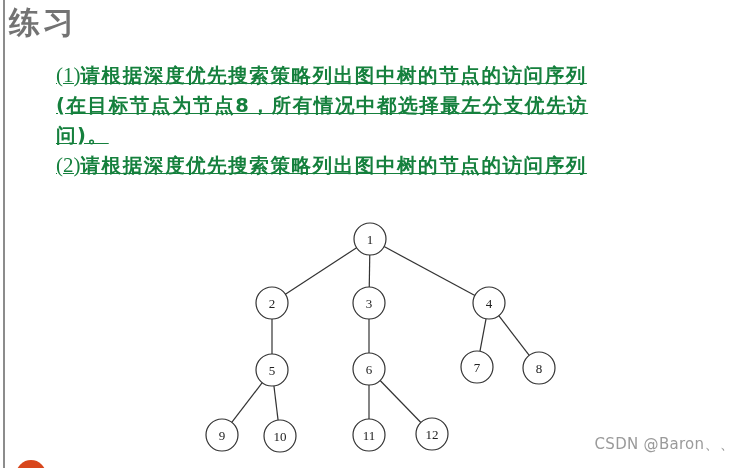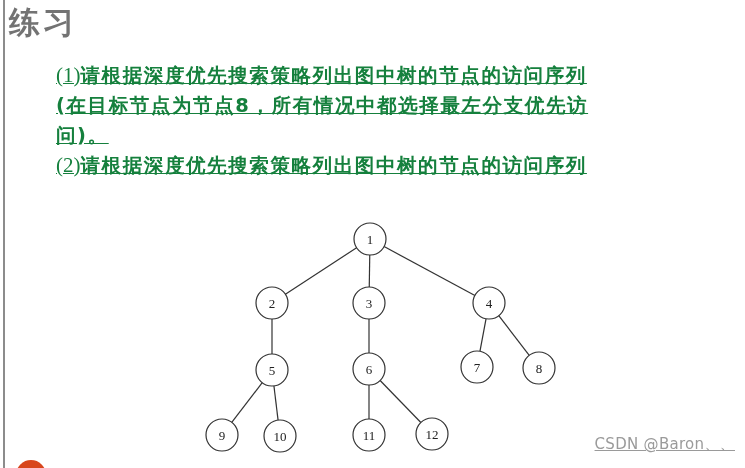--- a/index.html
+++ b/index.html
@@ -36,21 +36,20 @@
     .tree line { stroke: #333; stroke-width: 1.2; }
     .tree circle { fill: #fff; stroke: #333; stroke-width: 1.2; }
     .tree text {
       font-family: "Liberation Serif", serif; font-size: 13px; fill: #222;
       text-anchor: middle; dominant-baseline: central;
     }
     .watermark {
       position: absolute; right: 10px; top: 435px;
       font-size: 15px; color: #9a9a9a; letter-spacing: 0.3px;
       font-family: "DejaVu Sans", sans-serif;
-      text-decoration: underline;
     }
     .orange-dot {
       position: absolute; left: 16px; top: 460px; width: 30px; height: 30px;
       border-radius: 50%; background: #d8461c;
     }
   </style>
 </head>
 <body>
 
 <div class="left-border"></div>

